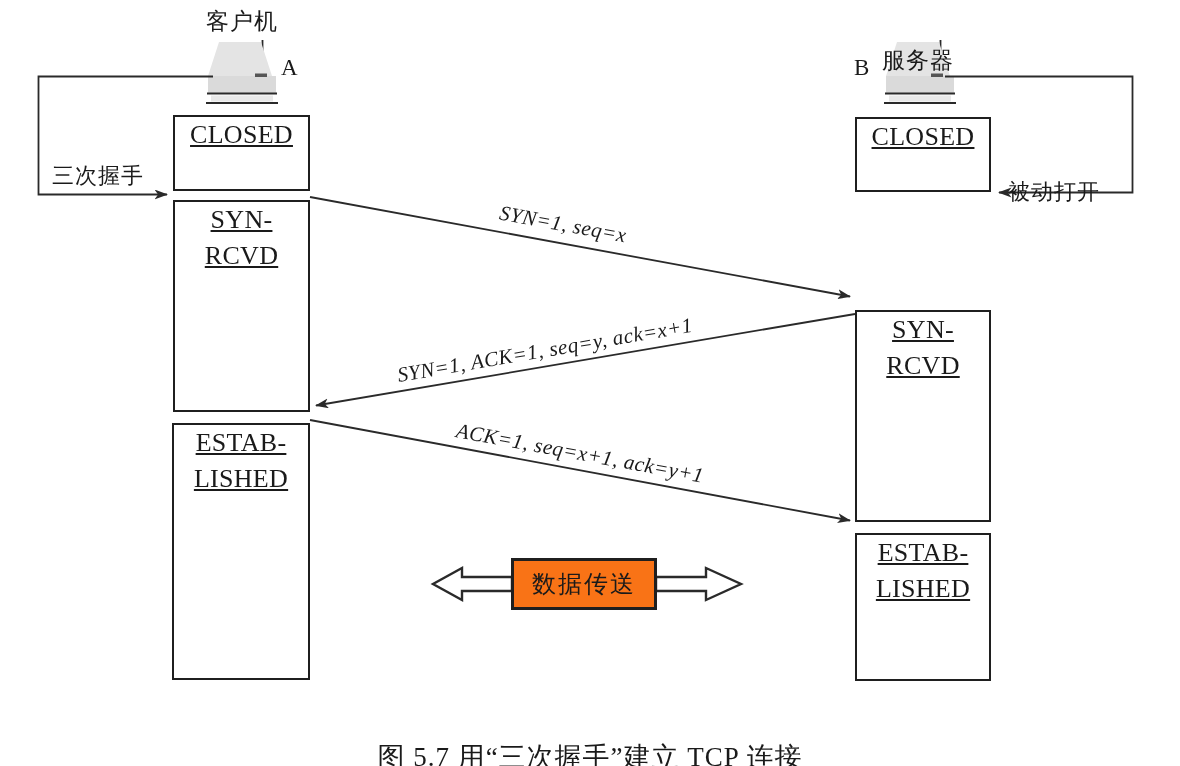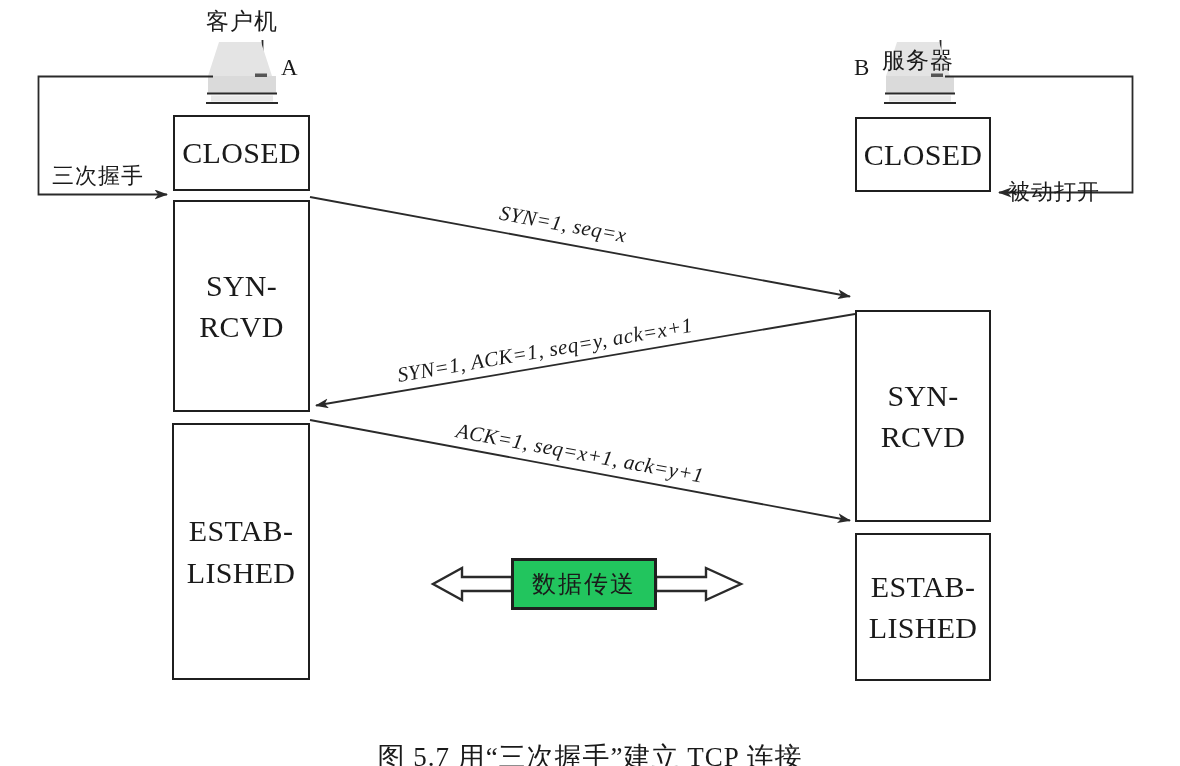--- a/index.html
+++ b/index.html
@@ -3,37 +3,37 @@
 <meta charset="utf-8">
 <style>
   html,body { margin:0; padding:0; background:#ffffff; }
   .stage {
     position:relative; width:1180px; height:766px; background:#ffffff;
     font-family:"Liberation Serif","DejaVu Serif",serif; color:#1a1a1a; overflow:hidden;
   }
   .overlay { position:absolute; left:0; top:0; z-index:1; }
   .state-box {
     position:absolute; box-sizing:border-box; border:2.5px solid #1f1f1f; background:#ffffff;
-    display:flex; flex-direction:column; align-items:center; justify-content:center;
-    font-size:30px; line-height:1.38; letter-spacing:0.3px; z-index:2; text-align:center;
+    display:flex; flex-direction:column; align-items:center; 
+    font-size:26px; line-height:1.38; letter-spacing:0.3px; z-index:2; text-align:center;text-decoration:underline;
   }
   .state-line { display:block; }
   .node-title { position:absolute; z-index:3; font-size:23px; text-align:center; width:110px; letter-spacing:1px; }
   .host-id { position:absolute; z-index:3; font-size:23px; }
   .side-label { position:absolute; z-index:3; font-size:22px; letter-spacing:1px; }
   .msg-label {
     position:absolute; z-index:3; font-style:italic; font-size:21px;
     letter-spacing:0.5px; text-align:center; white-space:nowrap;
   }
   .msg-1 { left:453px; top:212px; width:220px; transform:rotate(10.4deg); }
   .msg-2 { left:375px; top:338px; width:340px; transform:rotate(-9.7deg); }
   .msg-3 { left:430px; top:441px; width:300px; transform:rotate(10.5deg); }
   .dt-box {
     position:absolute; left:511px; top:558px; width:146px; height:52px; box-sizing:border-box;
-    border:3px solid #1f1f1f; background:#22c55e; z-index:2;
+    border:3px solid #1f1f1f; background:#f97316; z-index:2;
     display:flex; align-items:center; justify-content:center; font-size:24px; letter-spacing:2px;
   }
   .caption { position:absolute; top:739px; left:0; width:100%; text-align:center; z-index:3; font-size:27px; letter-spacing:1px; }
 </style>
 </head>
 <body>
 
 <div class="stage">
 
   <svg class="overlay" width="1180" height="766" viewBox="0 0 1180 766">

